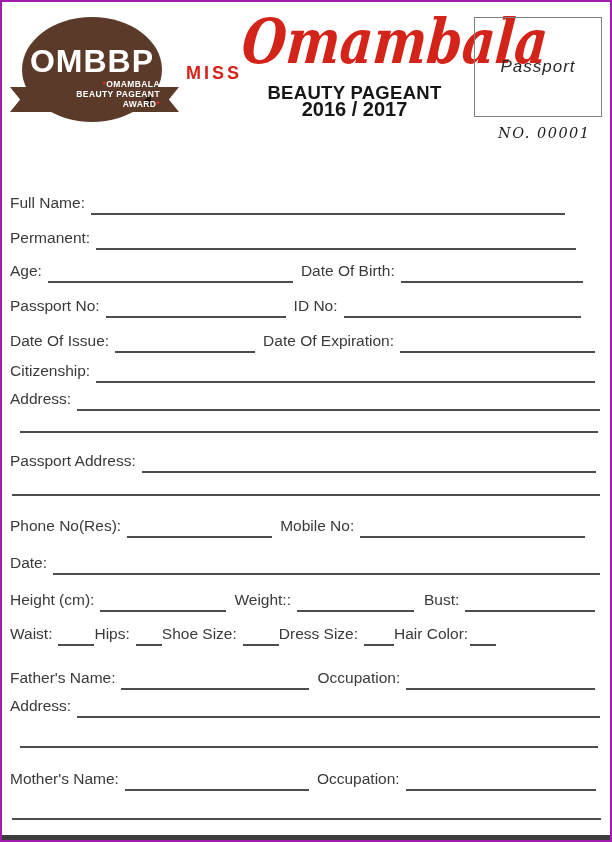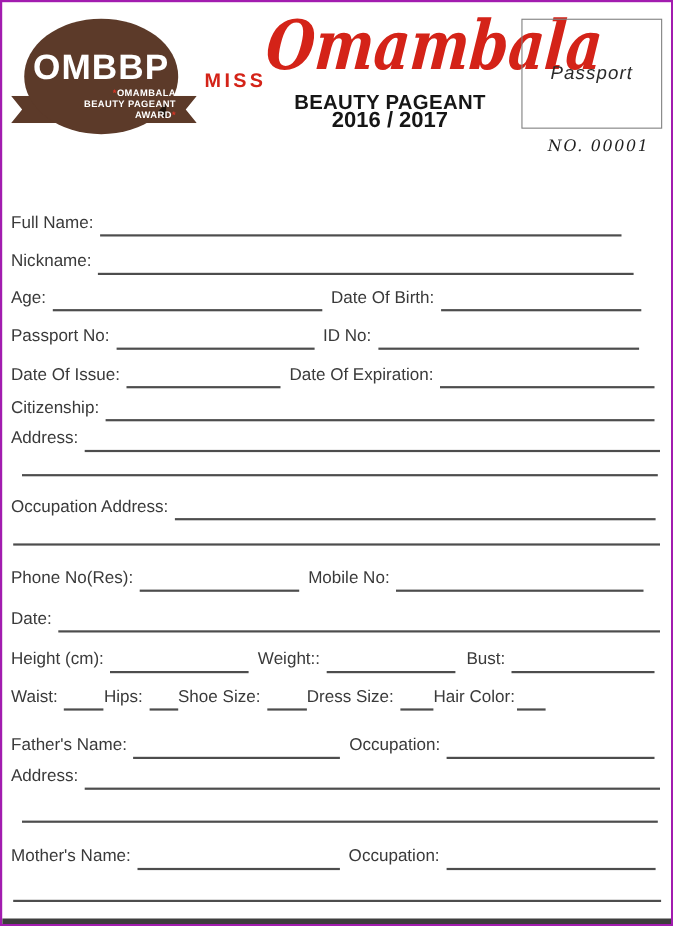--- a/index.html
+++ b/index.html
@@ -76,21 +76,21 @@
     <span>Passport</span>
   </div>
   <div class="serial">NO. 00001</div>
 
   <div class="row" style="top:191px;right:45px">
     <span class="lbl">Full Name:</span>
     <span class="line"></span>
   </div>
 
   <div class="row" style="top:226px;right:34px">
-    <span class="lbl">Nickname:</span>
+    <span class="lbl">Permanent:</span>
     <span class="line"></span>
   </div>
 
   <div class="row" style="top:259px;right:27px">
     <span class="lbl">Age:</span>
     <span class="line fixed" style="flex:0 0 245px"></span>
     <span class="lbl ml8">Date Of Birth:</span>
     <span class="line"></span>
   </div>
 
@@ -116,21 +116,21 @@
   <div class="row" style="top:387px;right:10px">
     <span class="lbl">Address:</span>
     <span class="line"></span>
   </div>
 
   <div class="row" style="top:409px;left:18px;right:12px">
     <span class="line" style="margin-left:0"></span>
   </div>
 
   <div class="row" style="top:449px;right:14px">
-    <span class="lbl">Occupation Address:</span>
+    <span class="lbl">Passport Address:</span>
     <span class="line"></span>
   </div>
 
   <div class="row" style="top:472px;left:10px;right:10px">
     <span class="line" style="margin-left:0"></span>
   </div>
 
   <div class="row" style="top:514px;right:25px">
     <span class="lbl">Phone No(Res):</span>
     <span class="line fixed" style="flex:0 0 145px"></span>

